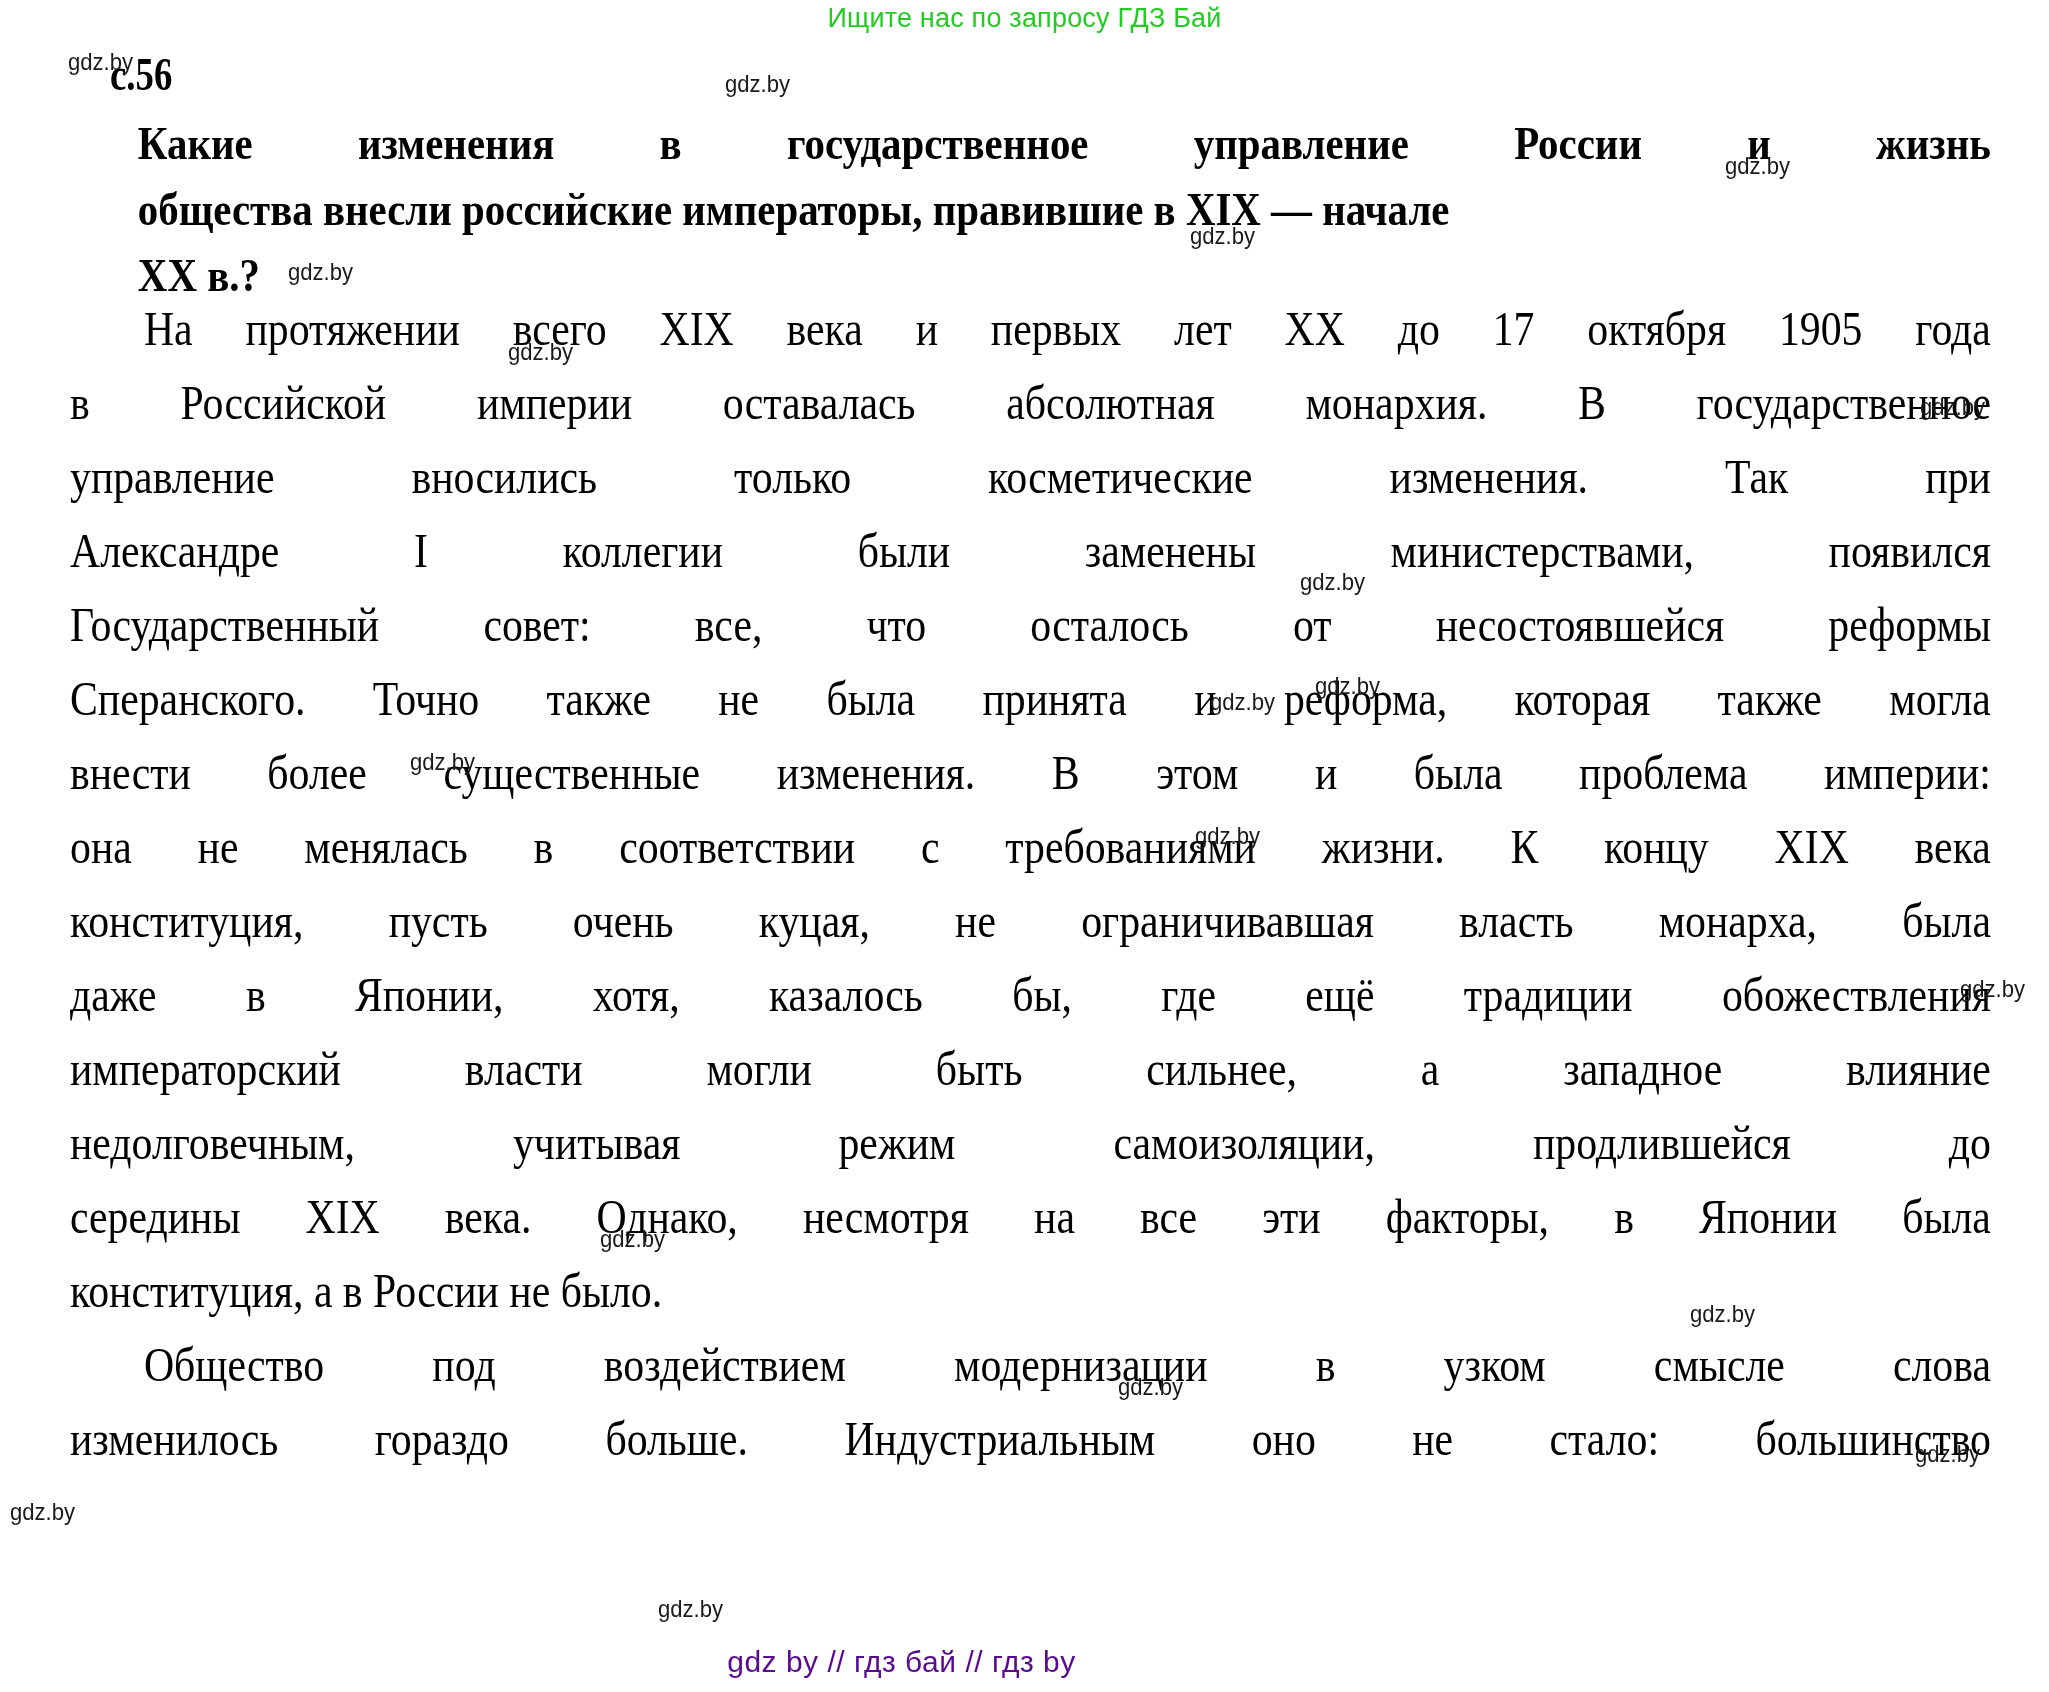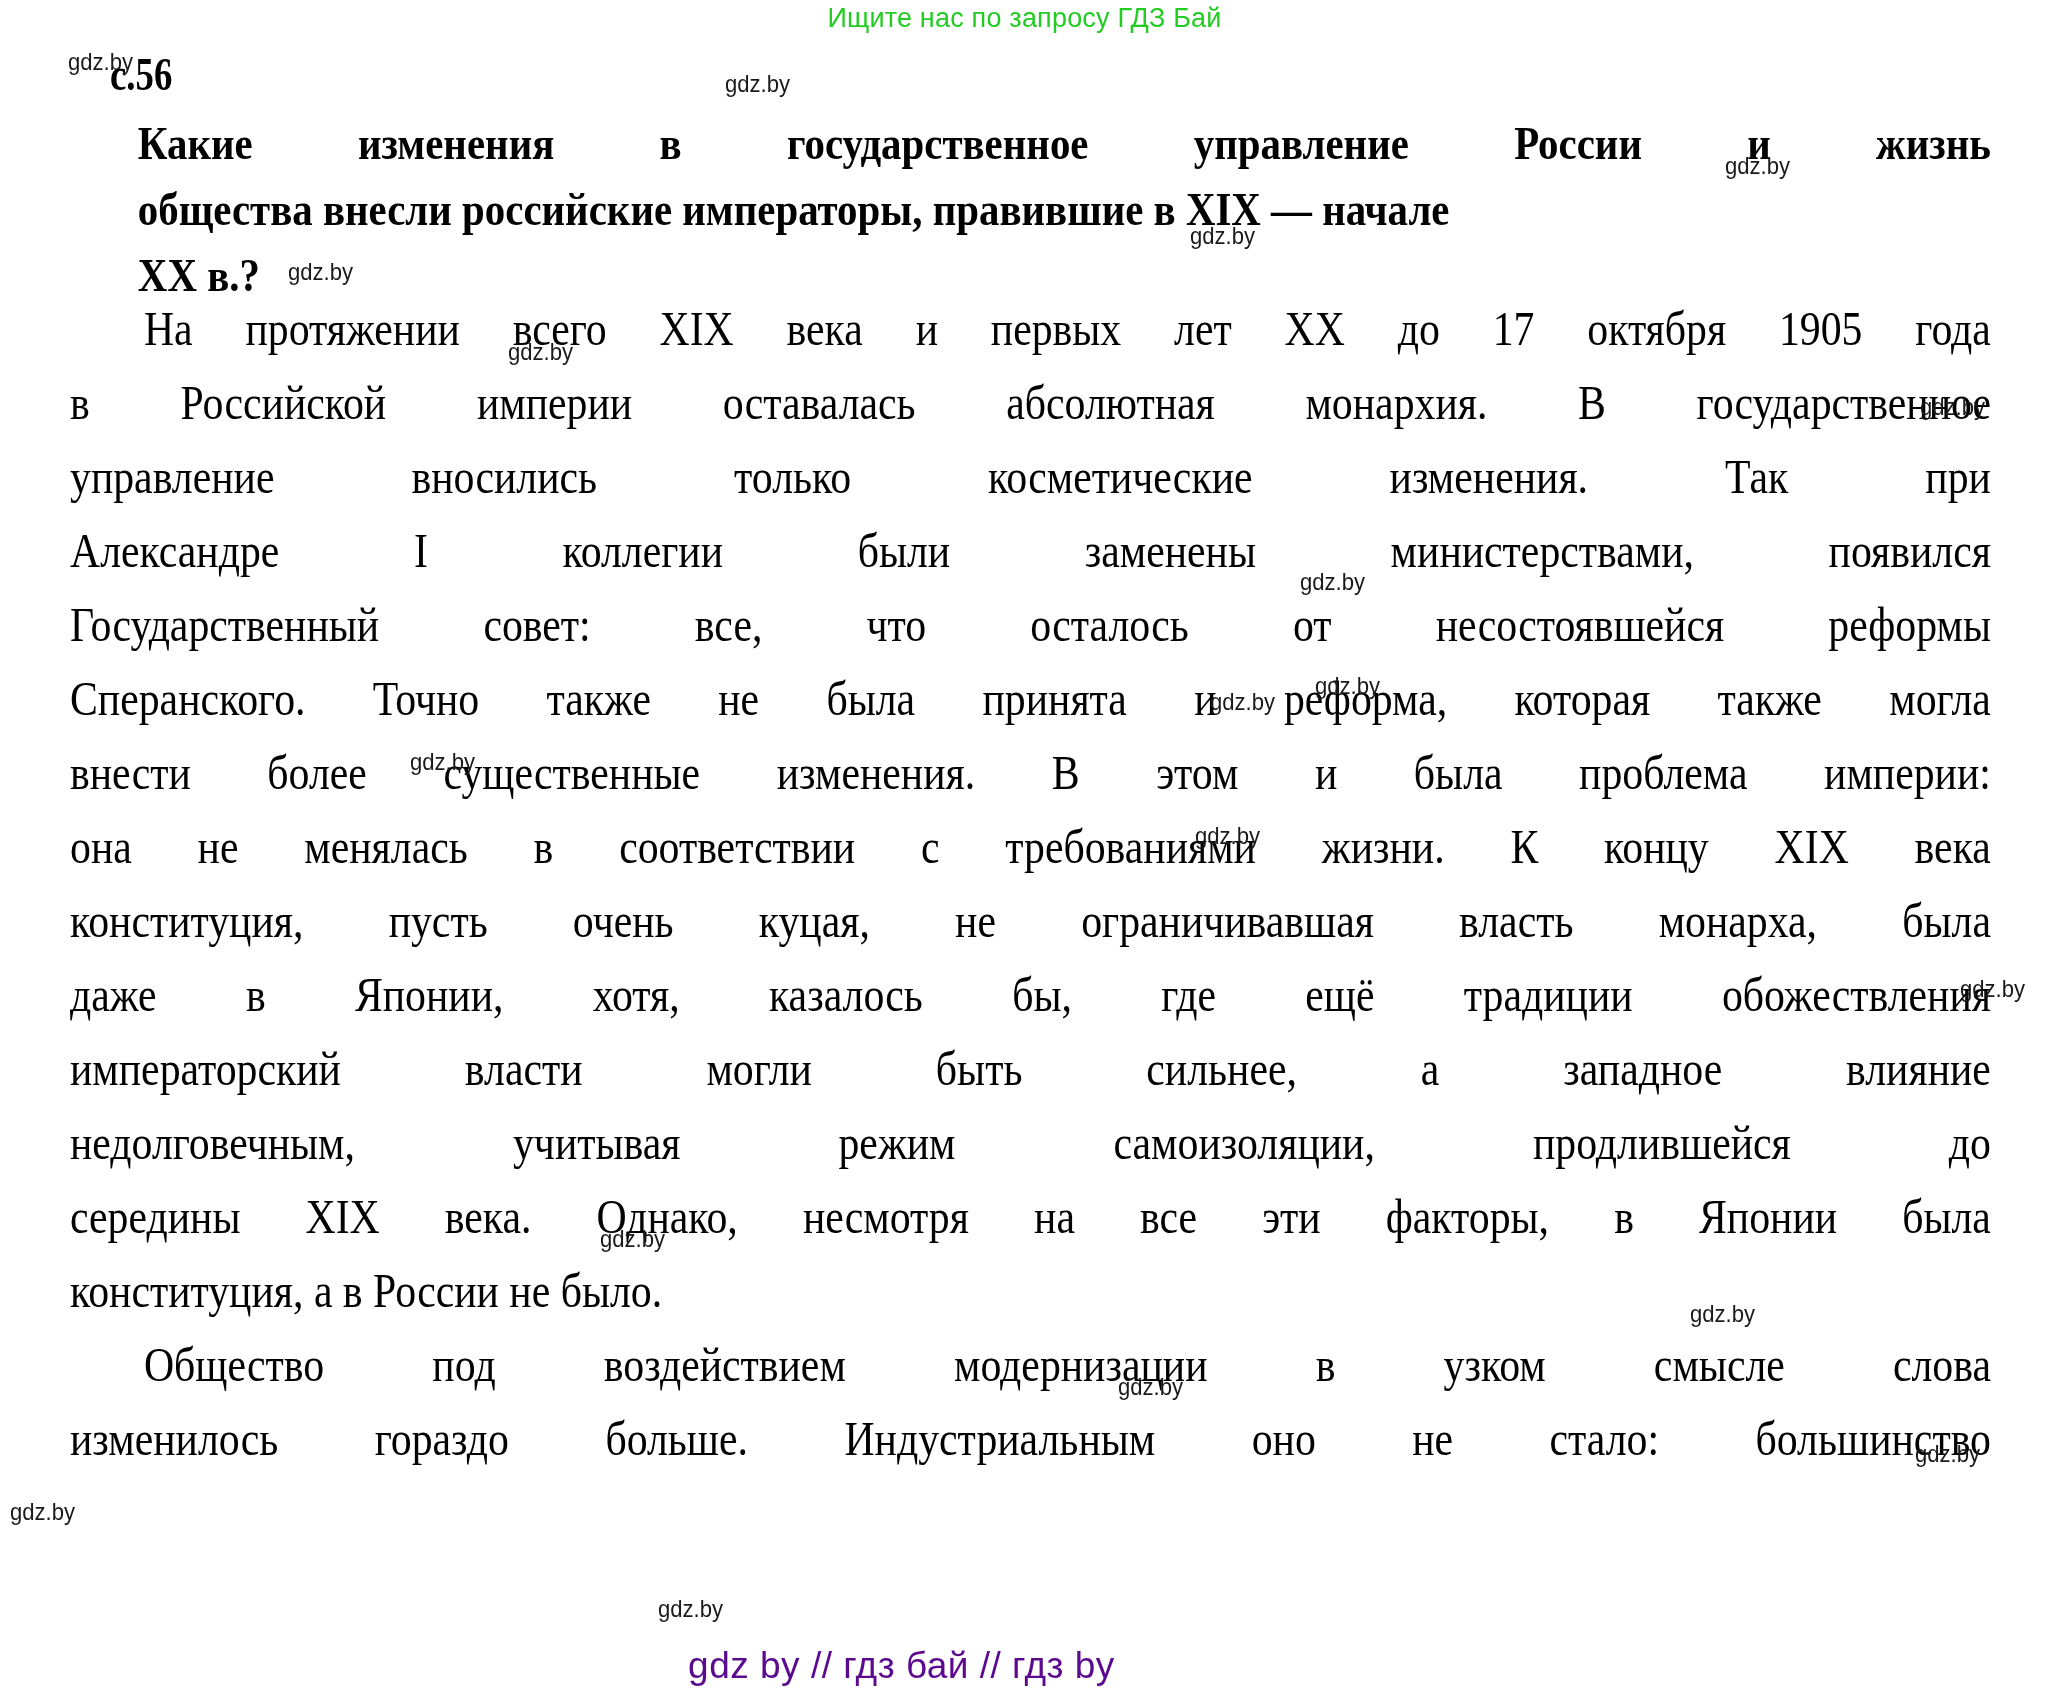--- a/index.html
+++ b/index.html
@@ -121,21 +121,21 @@
   }
 
   
   .footer-links {
     position: absolute;
     left: 0;
     top: 1645px;
     width: 1803px;
     text-align: center;
     font-family: "Liberation Sans", "DejaVu Sans", sans-serif;
-    font-size: 37px;
+    font-size: 30px;
     color: #5b0a8f;
     letter-spacing: 0.5px;
     white-space: nowrap;
   }
 </style>
 </head>
 <body>
 
 <div id="page">
 

